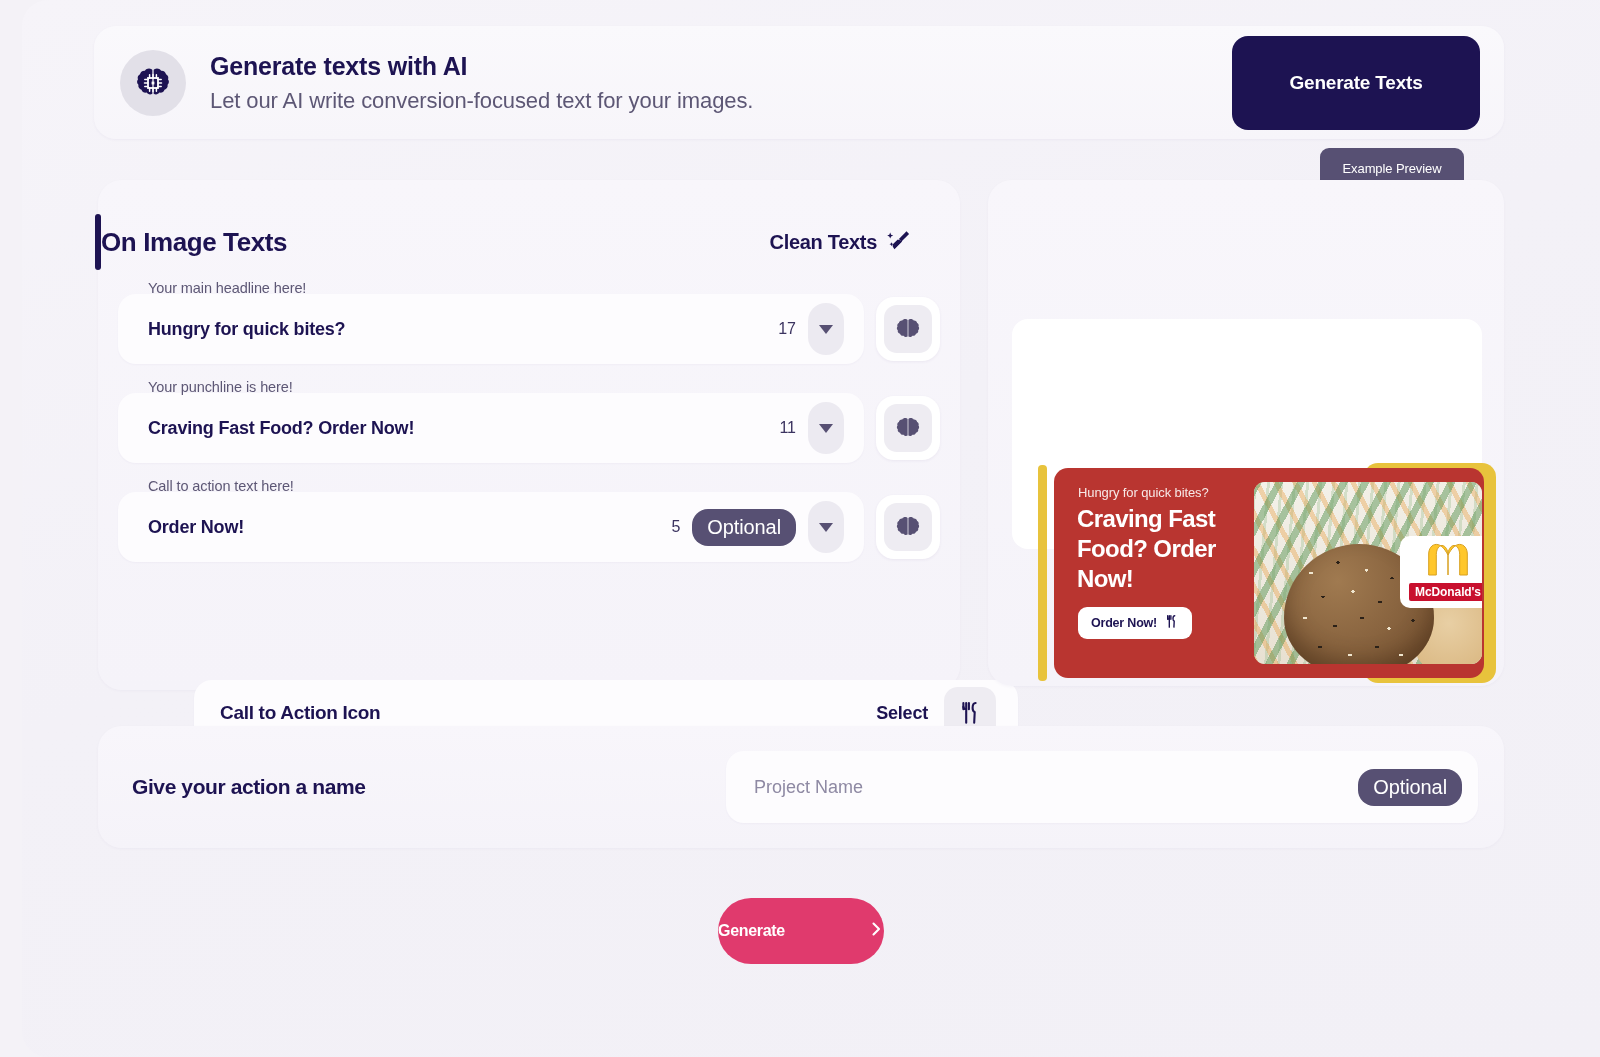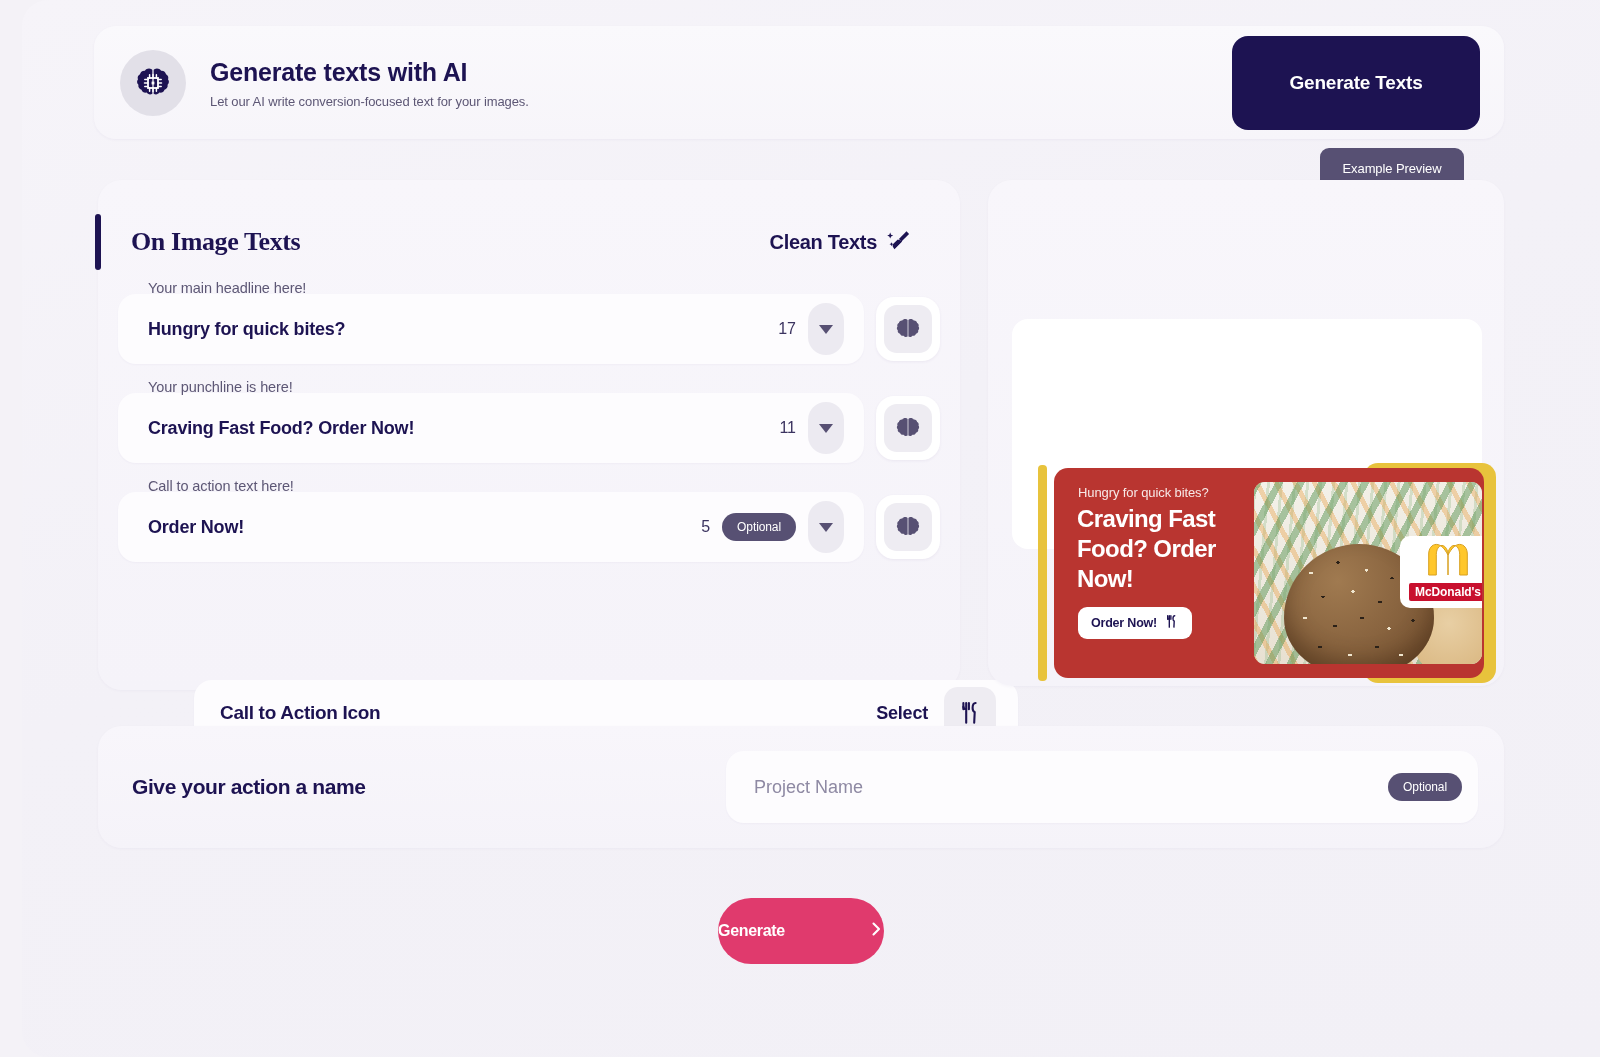--- a/index.html
+++ b/index.html
@@ -59,21 +59,21 @@
 
   .banner-title {
     font-size: 25px;
     font-weight: bold;
     color: #1d1352;
     letter-spacing: -0.2px;
     line-height: 1.2;
   }
 
   .banner-sub {
-    font-size: 13px;
+    font-size: 22px;
     color: #5d5775;
     margin-top: 7px;
     letter-spacing: -0.1px;
   }
 
   .generate-texts-btn {
     width: 248px;
     height: 94px;
     border-radius: 16px;
     background: #1d1352;
@@ -131,26 +131,24 @@
   .accent-bar {
     width: 6px;
     height: 56px;
     background: #1d1352;
     border-radius: 3px;
     margin-left: -3px;
     flex: none;
   }
 
   .card-title {
-    margin-left: 30px;
     font-size: 26px;
     font-weight: bold;
     color: #1d1352;
     letter-spacing: -0.4px;
-    font-family: Liberation Serif, serif;
   }
 
   .clean-texts {
     margin-left: auto;
     margin-right: 48px;
     display: flex;
     align-items: center;
     gap: 9px;
     cursor: pointer;
   }
@@ -216,21 +214,21 @@
   .char-count {
     font-size: 16px;
     color: #3b3360;
     margin-right: 12px;
     flex: none;
   }
 
   .optional-badge {
     background: #575073;
     color: #ffffff;
-    font-size: 12px;
+    font-size: 20px;
     padding: 7px 15px;
     border-radius: 16px;
     margin-right: 12px;
     flex: none;
     letter-spacing: -0.1px;
   }
 
   .chev-btn {
     width: 36px;
     height: 52px;

